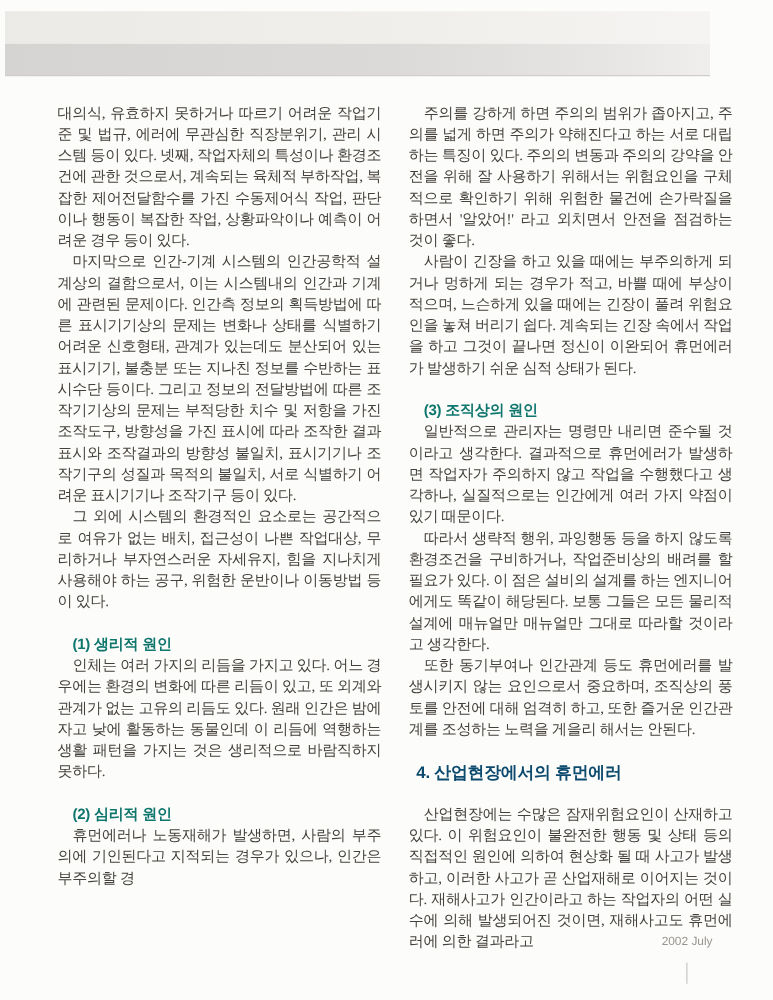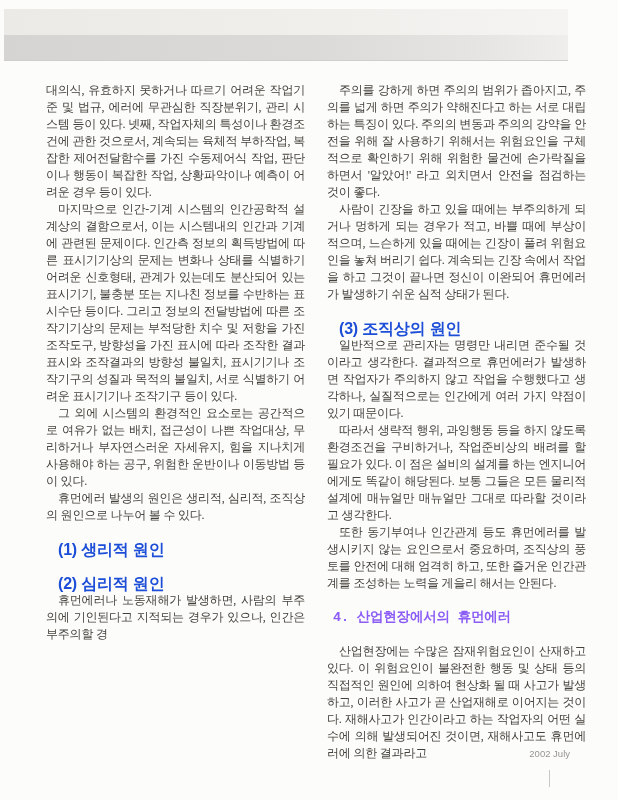--- a/index.html
+++ b/index.html
@@ -37,30 +37,30 @@
     line-height: 17px;
     text-align: justify;
     color: #44403b;
     letter-spacing: -0.2px;
   }
   .col p { margin: 0; }
   .col p.indent { text-indent: 12px; }
   .subhead {
     font-family: "Liberation Sans", "DejaVu Sans", sans-serif;
     font-weight: bold;
-    font-size: 16px;
-    color: #1d4ed8;
+    font-size: 12px;
+    color: #0f766e;
     margin-top: 17px !important;
     text-indent: 12px;
   }
   .sechead {
-    font-family: Liberation Mono, monospace;
+    font-family: Liberation Sans, sans-serif;
     font-weight: bold;
     font-size: 13.5px;
-    color: #8b5cf6;
+    color: #0c4a6e;
     margin: 17px 0 17px 0 !important;
     text-indent: 6px;
   }
   .footer {
     position: absolute; top: 748px; right: 48px;
     display: flex; align-items: center; gap: 9px; flex-direction: column;
   }
   .issue {
     font-family: "Liberation Sans", "DejaVu Sans", sans-serif;
     font-size: 9.5px; color: #97948f;
@@ -79,22 +79,22 @@
 
   <div class="band-top"></div>
   <div class="band-bottom"></div>
 
   <div class="columns">
 
     <div class="col">
       <p>대의식, 유효하지 못하거나 따르기 어려운 작업기준 및 법규, 에러에 무관심한 직장분위기, 관리 시스템 등이 있다. 넷째, 작업자체의 특성이나 환경조건에 관한 것으로서, 계속되는 육체적 부하작업, 복잡한 제어전달함수를 가진 수동제어식 작업, 판단이나 행동이 복잡한 작업, 상황파악이나 예측이 어려운 경우 등이 있다.</p>
       <p class="indent">마지막으로 인간-기계 시스템의 인간공학적 설계상의 결함으로서, 이는 시스템내의 인간과 기계에 관련된 문제이다. 인간측 정보의 획득방법에 따른 표시기기상의 문제는 변화나 상태를 식별하기 어려운 신호형태, 관계가 있는데도 분산되어 있는 표시기기, 불충분 또는 지나친 정보를 수반하는 표시수단 등이다. 그리고 정보의 전달방법에 따른 조작기기상의 문제는 부적당한 치수 및 저항을 가진 조작도구, 방향성을 가진 표시에 따라 조작한 결과표시와 조작결과의 방향성 불일치, 표시기기나 조작기구의 성질과 목적의 불일치, 서로 식별하기 어려운 표시기기나 조작기구 등이 있다.</p>
       <p class="indent">그 외에 시스템의 환경적인 요소로는 공간적으로 여유가 없는 배치, 접근성이 나쁜 작업대상, 무리하거나 부자연스러운 자세유지, 힘을 지나치게 사용해야 하는 공구, 위험한 운반이나 이동방법 등이 있다.</p>
-      <p class="indent">휴먼에러 발생의 원인은 생리적, 심리적, 조직상의 원인으로 나누어 볼 수 있다.</p>
       <p class="subhead">(1) 생리적 원인</p>
+      <p class="indent">인체는 여러 가지의 리듬을 가지고 있다. 어느 경우에는 환경의 변화에 따른 리듬이 있고, 또 외계와 관계가 없는 고유의 리듬도 있다. 원래 인간은 밤에 자고 낮에 활동하는 동물인데 이 리듬에 역행하는 생활 패턴을 가지는 것은 생리적으로 바람직하지 못하다.</p>
       <p class="subhead">(2) 심리적 원인</p>
       <p class="indent">휴먼에러나 노동재해가 발생하면, 사람의 부주의에 기인된다고 지적되는 경우가 있으나, 인간은 부주의할 경</p>
     </div>
 
     <div class="col">
       <p class="indent">주의를 강하게 하면 주의의 범위가 좁아지고, 주의를 넓게 하면 주의가 약해진다고 하는 서로 대립하는 특징이 있다. 주의의 변동과 주의의 강약을 안전을 위해 잘 사용하기 위해서는 위험요인을 구체적으로 확인하기 위해 위험한 물건에 손가락질을 하면서 '알았어!' 라고 외치면서 안전을 점검하는 것이 좋다.</p>
       <p class="indent">사람이 긴장을 하고 있을 때에는 부주의하게 되거나 멍하게 되는 경우가 적고, 바쁠 때에 부상이 적으며, 느슨하게 있을 때에는 긴장이 풀려 위험요인을 놓쳐 버리기 쉽다. 계속되는 긴장 속에서 작업을 하고 그것이 끝나면 정신이 이완되어 휴먼에러가 발생하기 쉬운 심적 상태가 된다.</p>
       <p class="subhead">(3) 조직상의 원인</p>
       <p class="indent">일반적으로 관리자는 명령만 내리면 준수될 것이라고 생각한다. 결과적으로 휴먼에러가 발생하면 작업자가 주의하지 않고 작업을 수행했다고 생각하나, 실질적으로는 인간에게 여러 가지 약점이 있기 때문이다.</p>
       <p class="indent">따라서 생략적 행위, 과잉행동 등을 하지 않도록 환경조건을 구비하거나, 작업준비상의 배려를 할 필요가 있다. 이 점은 설비의 설계를 하는 엔지니어에게도 똑같이 해당된다. 보통 그들은 모든 물리적 설계에 매뉴얼만 매뉴얼만 그대로 따라할 것이라고 생각한다.</p>

